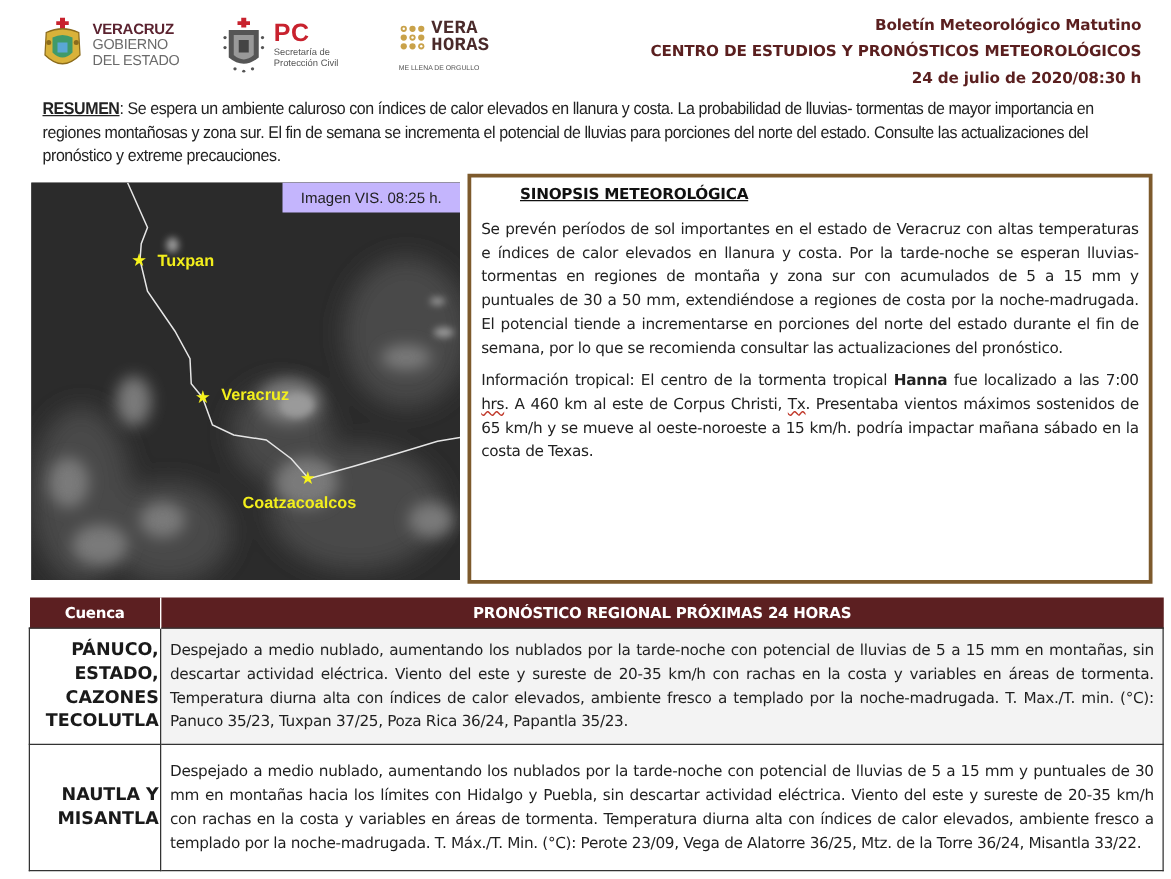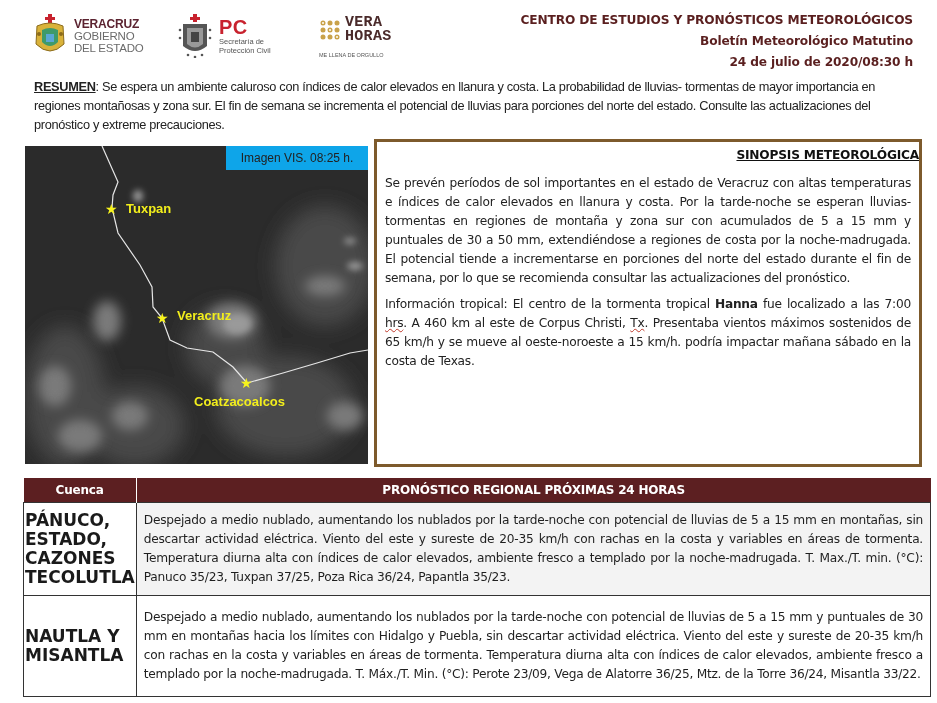--- a/index.html
+++ b/index.html
@@ -29,41 +29,41 @@
 
   
   #resumen { position:absolute; left:34px; top:77px; width:885px; font-family:"Liberation Sans", sans-serif;
              font-size:13.6px; line-height:19px; color:#222; letter-spacing:-0.35px; transform:scaleX(0.94); transform-origin:left top; width:940px;}
   #resumen .lbl { font-weight:700; text-decoration:underline; }
 
   
   #sat { position:absolute; left:25px; top:146px; width:343px; height:318px; overflow:hidden;
          background:#2a2a2a; }
   #sat svg { position:absolute; left:0; top:0; }
-  .sat-caption { position:absolute; right:0; top:0; width:142px; height:24px; background:#0ea5e9;
+  .sat-caption { position:absolute; right:0; top:0; width:142px; height:24px; background:#c4b5fd;
                  font-family:"Liberation Sans", sans-serif; font-size:12px; color:#222; text-align:center; line-height:24px; }
   .city-label { position:absolute; font-family:"Liberation Sans", sans-serif; font-weight:700; font-size:13px;
                 color:#f2ee1c; white-space:nowrap; }
   .star { position:absolute; color:#f7f31c; font-size:14px; line-height:14px; }
 
   
   #synopsis { position:absolute; left:374px; top:139px; width:542px; height:322px; border:3px solid #7d5a2c;
               background:#fff; }
-  #synopsis h2 { margin:6px 0 0 0; text-align:right; font-size:12.2px; font-weight:700; text-decoration:underline;
-                 color:#111; letter-spacing:-0.2px;}
+  #synopsis h2 { margin:6px 0 0 0; text-align:left; font-size:12.2px; font-weight:700; text-decoration:underline;
+                 color:#111; letter-spacing:-0.2px;padding-left:39px;}
   #synopsis p { margin:8px 8px 0 8px; font-size:12.2px; line-height:18.9px; text-align:justify; color:#222; letter-spacing:-0.25px; }
   #synopsis p.first { margin-top:12px; }
   .squiggle { text-decoration:underline wavy #c0392b; text-decoration-thickness:1px; }
 
   
   #forecast { position:absolute; left:23px; top:478px; width:908px; border-collapse:collapse; }
   #forecast th { background:#5c1f21; color:#fff; font-size:12px; font-weight:700; height:24px; padding:0; letter-spacing:-0.2px;}
   #forecast th.c1 { width:104px; border-right:1px solid #ffffff; }
   #forecast td { border:1.5px solid #333; background:#f3f3f3; vertical-align:middle; }
-  #forecast td.cuenca { width:102px; text-align:left; font-weight:700; font-size:17px; line-height:19px; color:#1a1a1a; background:#fff; }
+  #forecast td.cuenca { width:102px; text-align:right; font-weight:700; font-size:14px; line-height:19px; color:#1a1a1a; background:#fff; }
   #forecast td.fc { padding:3px 7px 3px 7px; font-size:12.2px; line-height:18.9px; text-align:justify; color:#1f1f1f; letter-spacing:-0.25px; }
   #forecast tr.r1 td { height:86px; }
   #forecast tr.r2 td { height:94px; }
   #forecast tr.r2 td.fc { background:#fff; }
 </style>
 </head>
 <body>
 
 <div class="logo" id="logo-gob">
   <div class="crest">
@@ -130,22 +130,22 @@
     </svg>
   </div>
   <div class="vtext">
     <div>VERA</div>
     <div>HORAS</div>
   </div>
   <div class="tag">ME LLENA DE ORGULLO</div>
 </div>
 
 <div class="title-block">
+  <div>Boletín Meteorológico Matutino</div>
   <div>CENTRO DE ESTUDIOS Y PRONÓSTICOS METEOROLÓGICOS</div>
-  <div>Boletín Meteorológico Matutino</div>
   <div>24 de julio de 2020/08:30 h</div>
 </div>
 
 <div id="resumen">
   <span class="lbl">RESUMEN</span><span>: Se espera un ambiente caluroso con índices de calor elevados en llanura y costa. La probabilidad de lluvias- tormentas de mayor importancia en regiones montañosas y zona sur. El fin de semana se incrementa el potencial de lluvias para porciones del norte del estado. Consulte las actualizaciones del pronóstico y extreme precauciones.</span>
 </div>
 
 <div id="sat">
   <svg width="343" height="318" viewBox="0 0 343 318">
     <defs>

